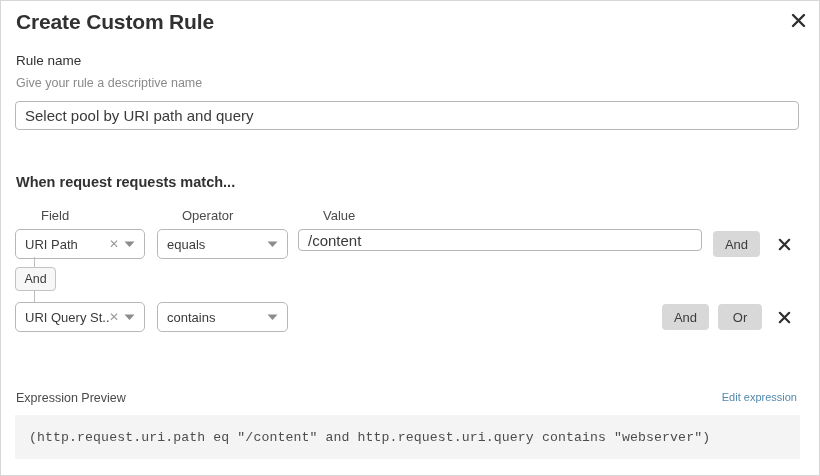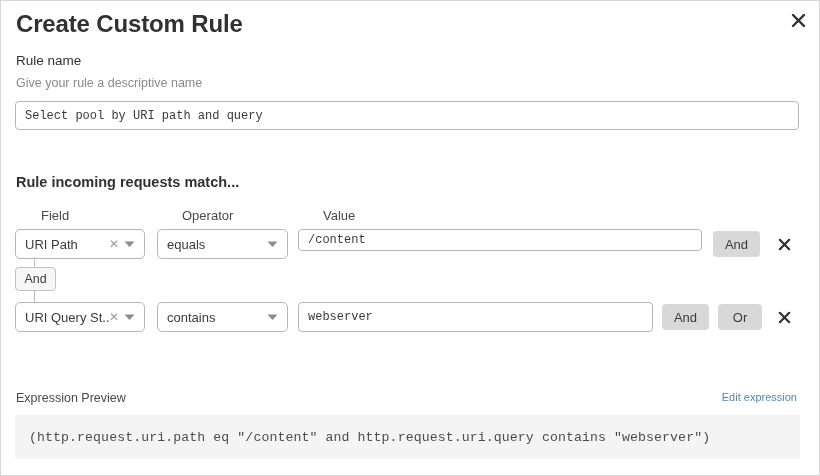--- a/index.html
+++ b/index.html
@@ -19,21 +19,21 @@
     background: #ffffff;
     border: 1px solid #d6d6d6;
     overflow: hidden;
   }
 
   
   .dlg-title {
     position: absolute;
     left: 15px;
     top: 9px;
-    font-size: 24px;
+    font-size: 21px;
     font-weight: bold;
     color: #313131;
     letter-spacing: -0.15px;
   }
   .dlg-close {
     position: absolute;
     right: 9px;
     top: 7px;
     width: 24px;
     height: 24px;
@@ -61,22 +61,22 @@
   #rule-name-label { left: 15px; top: 52px; }
   #rule-name-help  { left: 15px; top: 75px; text-align: right; }
 
   .text-input {
     position: absolute;
     box-sizing: border-box;
     height: 28px;
     border: 1px solid #b7b7b7;
     border-radius: 4px;
     background: #ffffff;
-    font-family: Liberation Mono, monospace;
-    font-size: 12px;
+    font-family: Liberation Sans, sans-serif;
+    font-size: 15px;
     color: #3a3a3a;
     padding: 0 9px;
     outline: none;
   }
   #rule-name-input {
     left: 14px;
     top: 100px;
     width: 784px;
     height: 29px;
   }
@@ -280,21 +280,21 @@
   <button class="dlg-close">
     <svg width="15" height="15" viewBox="0 0 15 15" aria-hidden="true">
       <path d="M2 2 L13 13 M13 2 L2 13" stroke="#2f2f2f" stroke-width="2.4" stroke-linecap="round"></path>
     </svg>
   </button>
 
   <div class="label-strong" id="rule-name-label">Rule name</div>
   <div class="label-muted" id="rule-name-help">Give your rule a descriptive name</div>
   <input class="text-input" id="rule-name-input" type="text" value="Select pool by URI path and query" style="">
 
-  <div id="match-heading">Rule incoming requests match...</div>
+  <div id="match-heading">When request requests match...</div>
 
   <div class="col-head" id="col-field">Field</div>
   <div class="col-head" id="col-operator">Operator</div>
   <div class="col-head" id="col-value">Value</div>
 
   <div class="cond-row" id="row-1">
     <div class="sel sel-field">
       <span class="sel-text">URI Path</span>
       <span class="sel-clear">✕</span>
       <span class="sel-caret">
@@ -343,21 +343,20 @@
 
     <div class="sel sel-operator">
       <span class="sel-text">contains</span>
       <span class="sel-caret">
         <svg width="11" height="7" viewBox="0 0 11 7" aria-hidden="true">
           <path d="M0.5 0.5 L5.5 6 L10.5 0.5 Z" fill="#8c8c8c"></path>
         </svg>
       </span>
     </div>
 
-    <input class="text-input val-input-2" type="text" value="webserver" style="">
 
     <button class="pill" id="row2-and">And</button>
     <button class="pill" id="row2-or">Or</button>
 
     <button class="row-delete" id="row2-delete">
       <svg width="13" height="13" viewBox="0 0 13 13" aria-hidden="true">
         <path d="M1.8 1.8 L11.2 11.2 M11.2 1.8 L1.8 11.2" stroke="#2f2f2f" stroke-width="2.2" stroke-linecap="round"></path>
       </svg>
     </button>
   </div>

